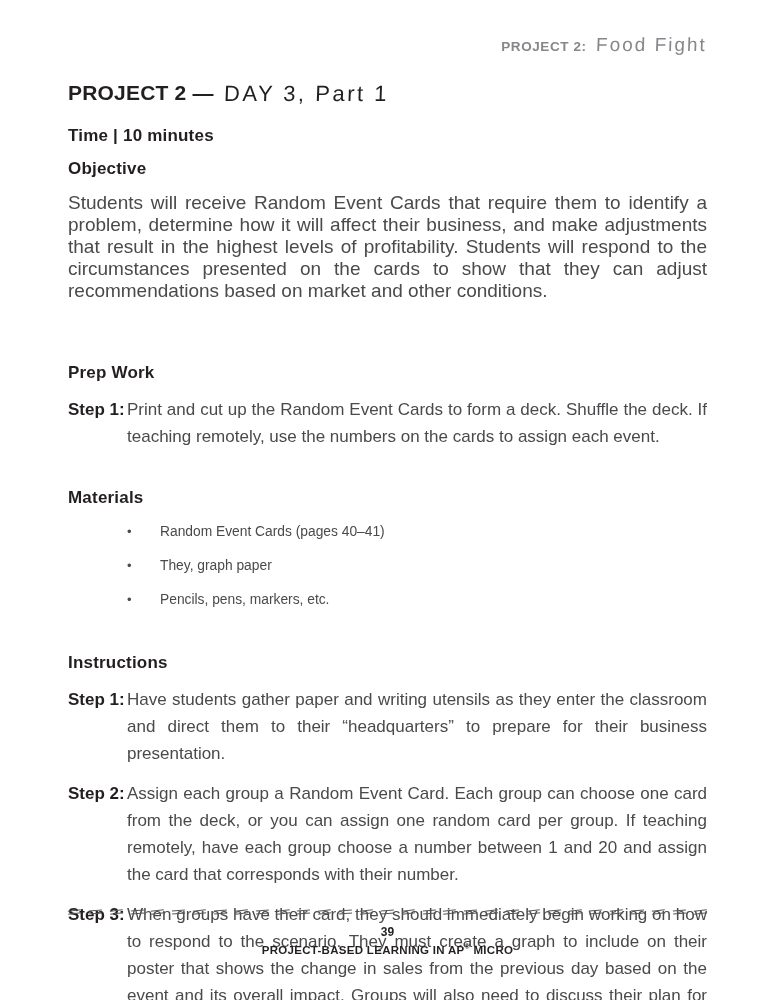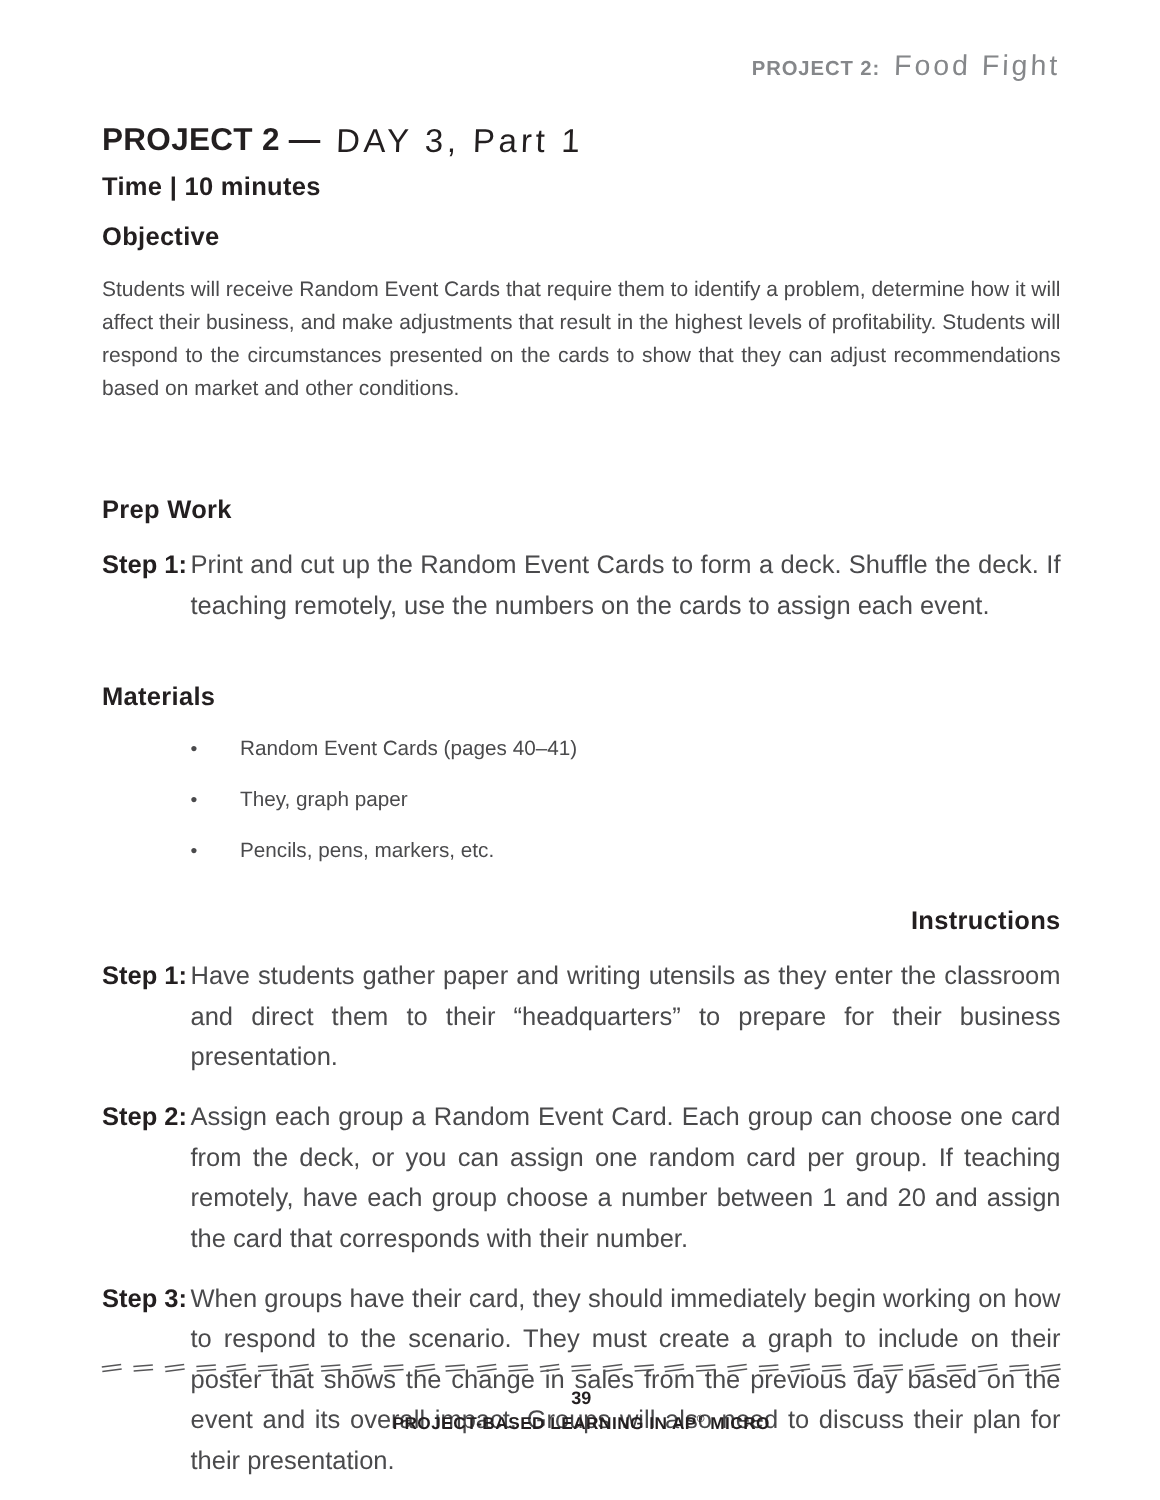--- a/index.html
+++ b/index.html
@@ -55,32 +55,32 @@
     letter-spacing: 2.5px;
     margin-left: 6px;
     vertical-align: -1px;
   }
   h2.heading {
     color: #231f20;
     font-size: 17px;
     font-weight: bold;
     letter-spacing: 0.2px;
   }
-  .time-heading { margin-top: 8px; }
+  .time-heading { margin-top: 19px; }
   .objective-heading { margin-top: 13px; }
   .body-par {
     margin-top: 13px;
-    font-size: 14px;
+    font-size: 19px;
     line-height: 22px;
     text-align: justify;
     color: #4a4a4c;
   }
   .prep-heading { margin-top: 61px; }
   .materials-heading { margin-top: 38px; }
-  .instructions-heading { margin-top: 28px; text-align: right; }
+  .instructions-heading { margin-top: 44px; }
   
   .step-row {
     display: flex;
     align-items: flex-start;
     margin-top: 13px;
     font-size: 17px;
     line-height: 27px;
   }
   .step-row .step-label {
     flex: 0 0 59px;

